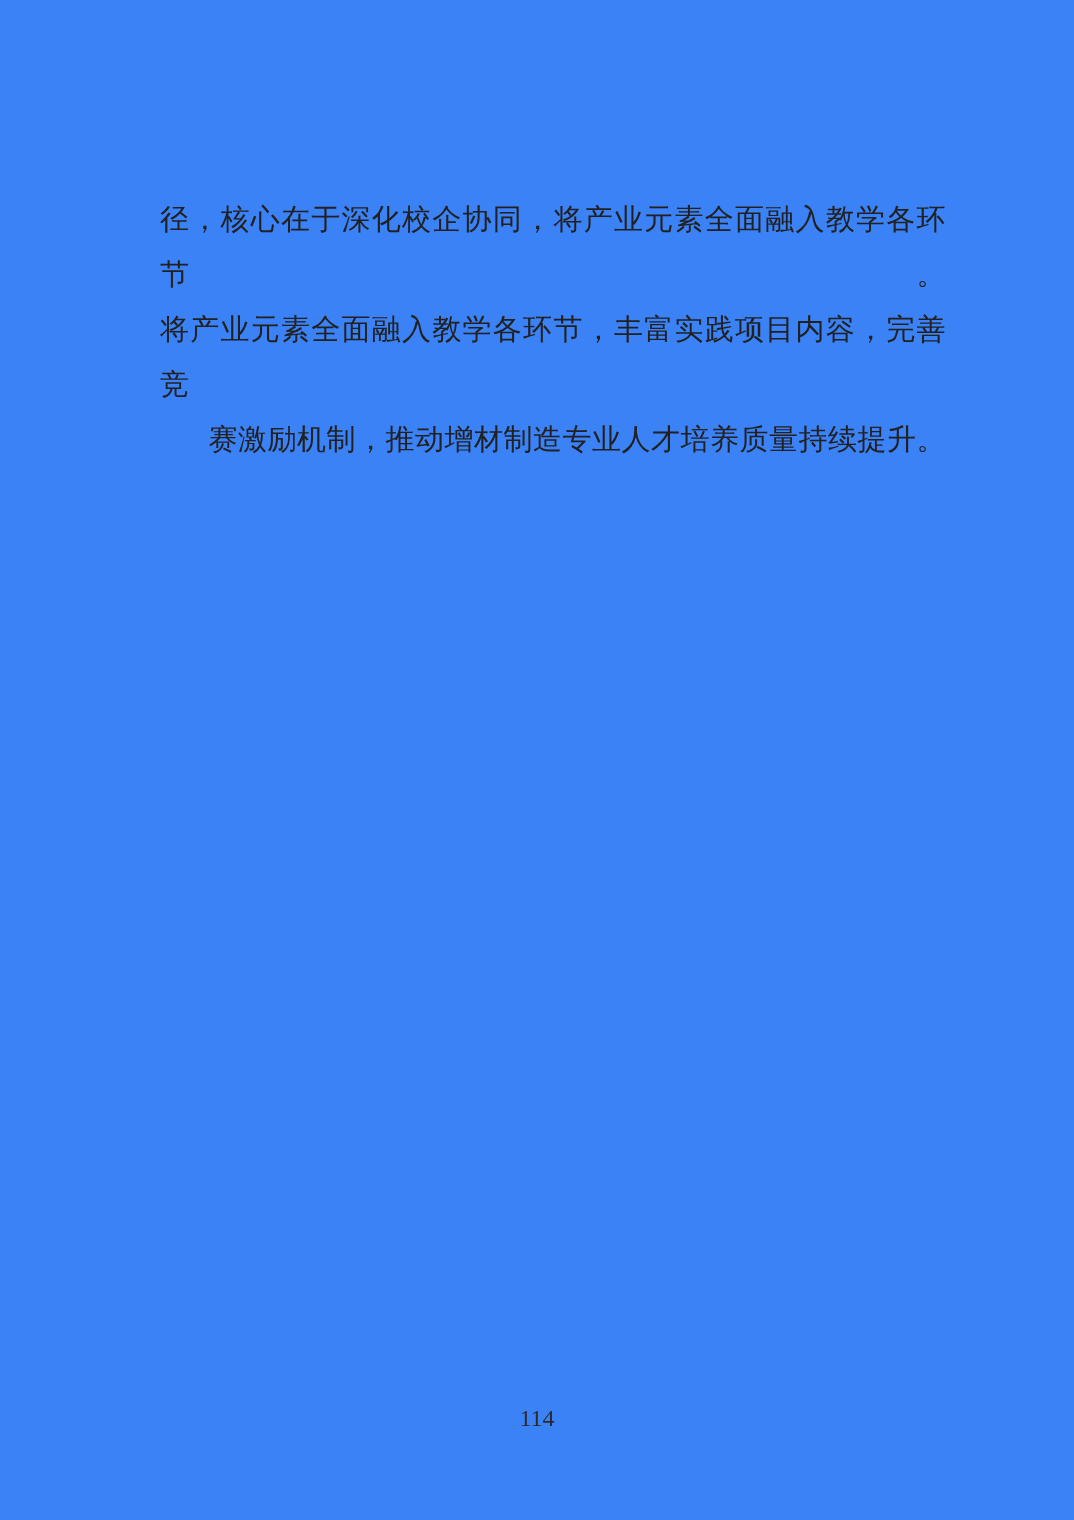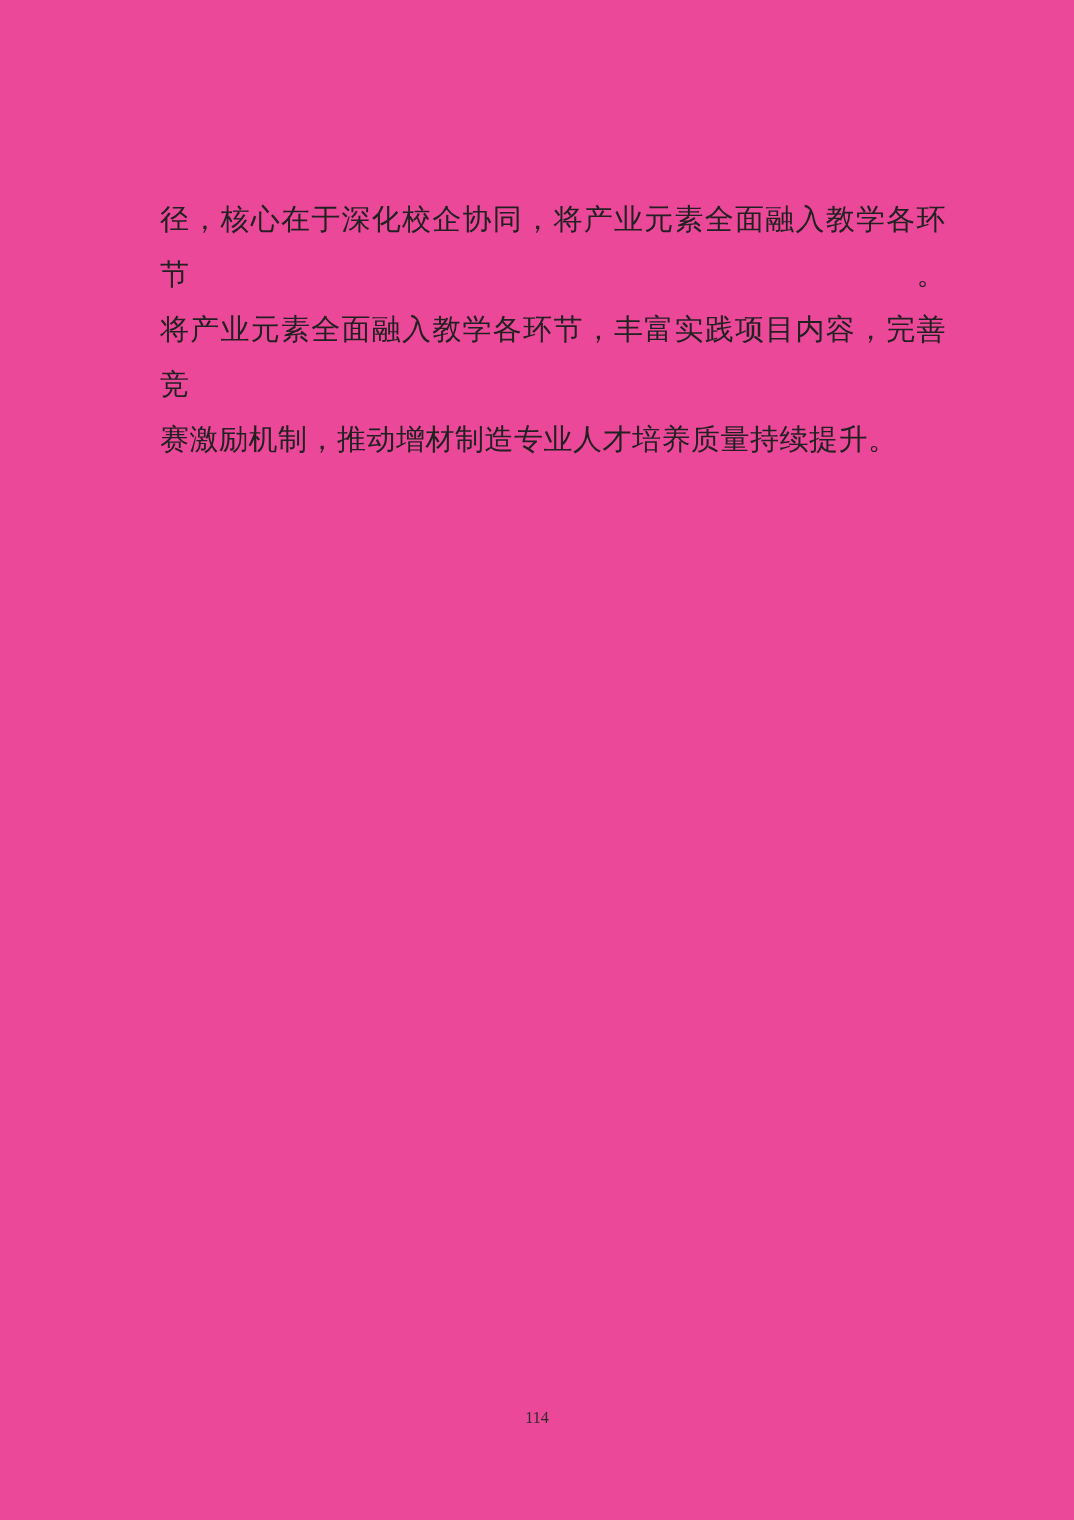--- a/index.html
+++ b/index.html
@@ -4,51 +4,51 @@
 <style>
   html, body {
     margin: 0;
     padding: 0;
     background: #ffffff;
   }
   .page {
     position: relative;
     width: 1074px;
     height: 1520px;
-    background: #ec4899;
+    background: #3b82f6;
     overflow: hidden;
     font-family: "Liberation Serif", "DejaVu Serif", serif;
     color: #212121;
   }
   .text-block {
     position: absolute;
     left: 160px;
     top: 192px;
     width: 786px;
     font-size: 29px;
     line-height: 55px;
     letter-spacing: 0.5px;
     color: #212121;
   }
   .text-line {
     white-space: nowrap;
-    text-align: left;
+    text-align: right;
   }
   .text-line.justified {
     white-space: normal;
     text-align: justify;
     text-align-last: justify;
   }
   .page-number {
     position: absolute;
     top: 1405px;
     left: 0;
     width: 100%;
     text-align: center;
-    font-size: 16px;
+    font-size: 24px;
     line-height: 26px;
     color: #2b2b2b;
     font-family: "Liberation Serif", "DejaVu Serif", serif;
   }
 </style>
 </head>
 <body>
 
 <div class="page">
 

